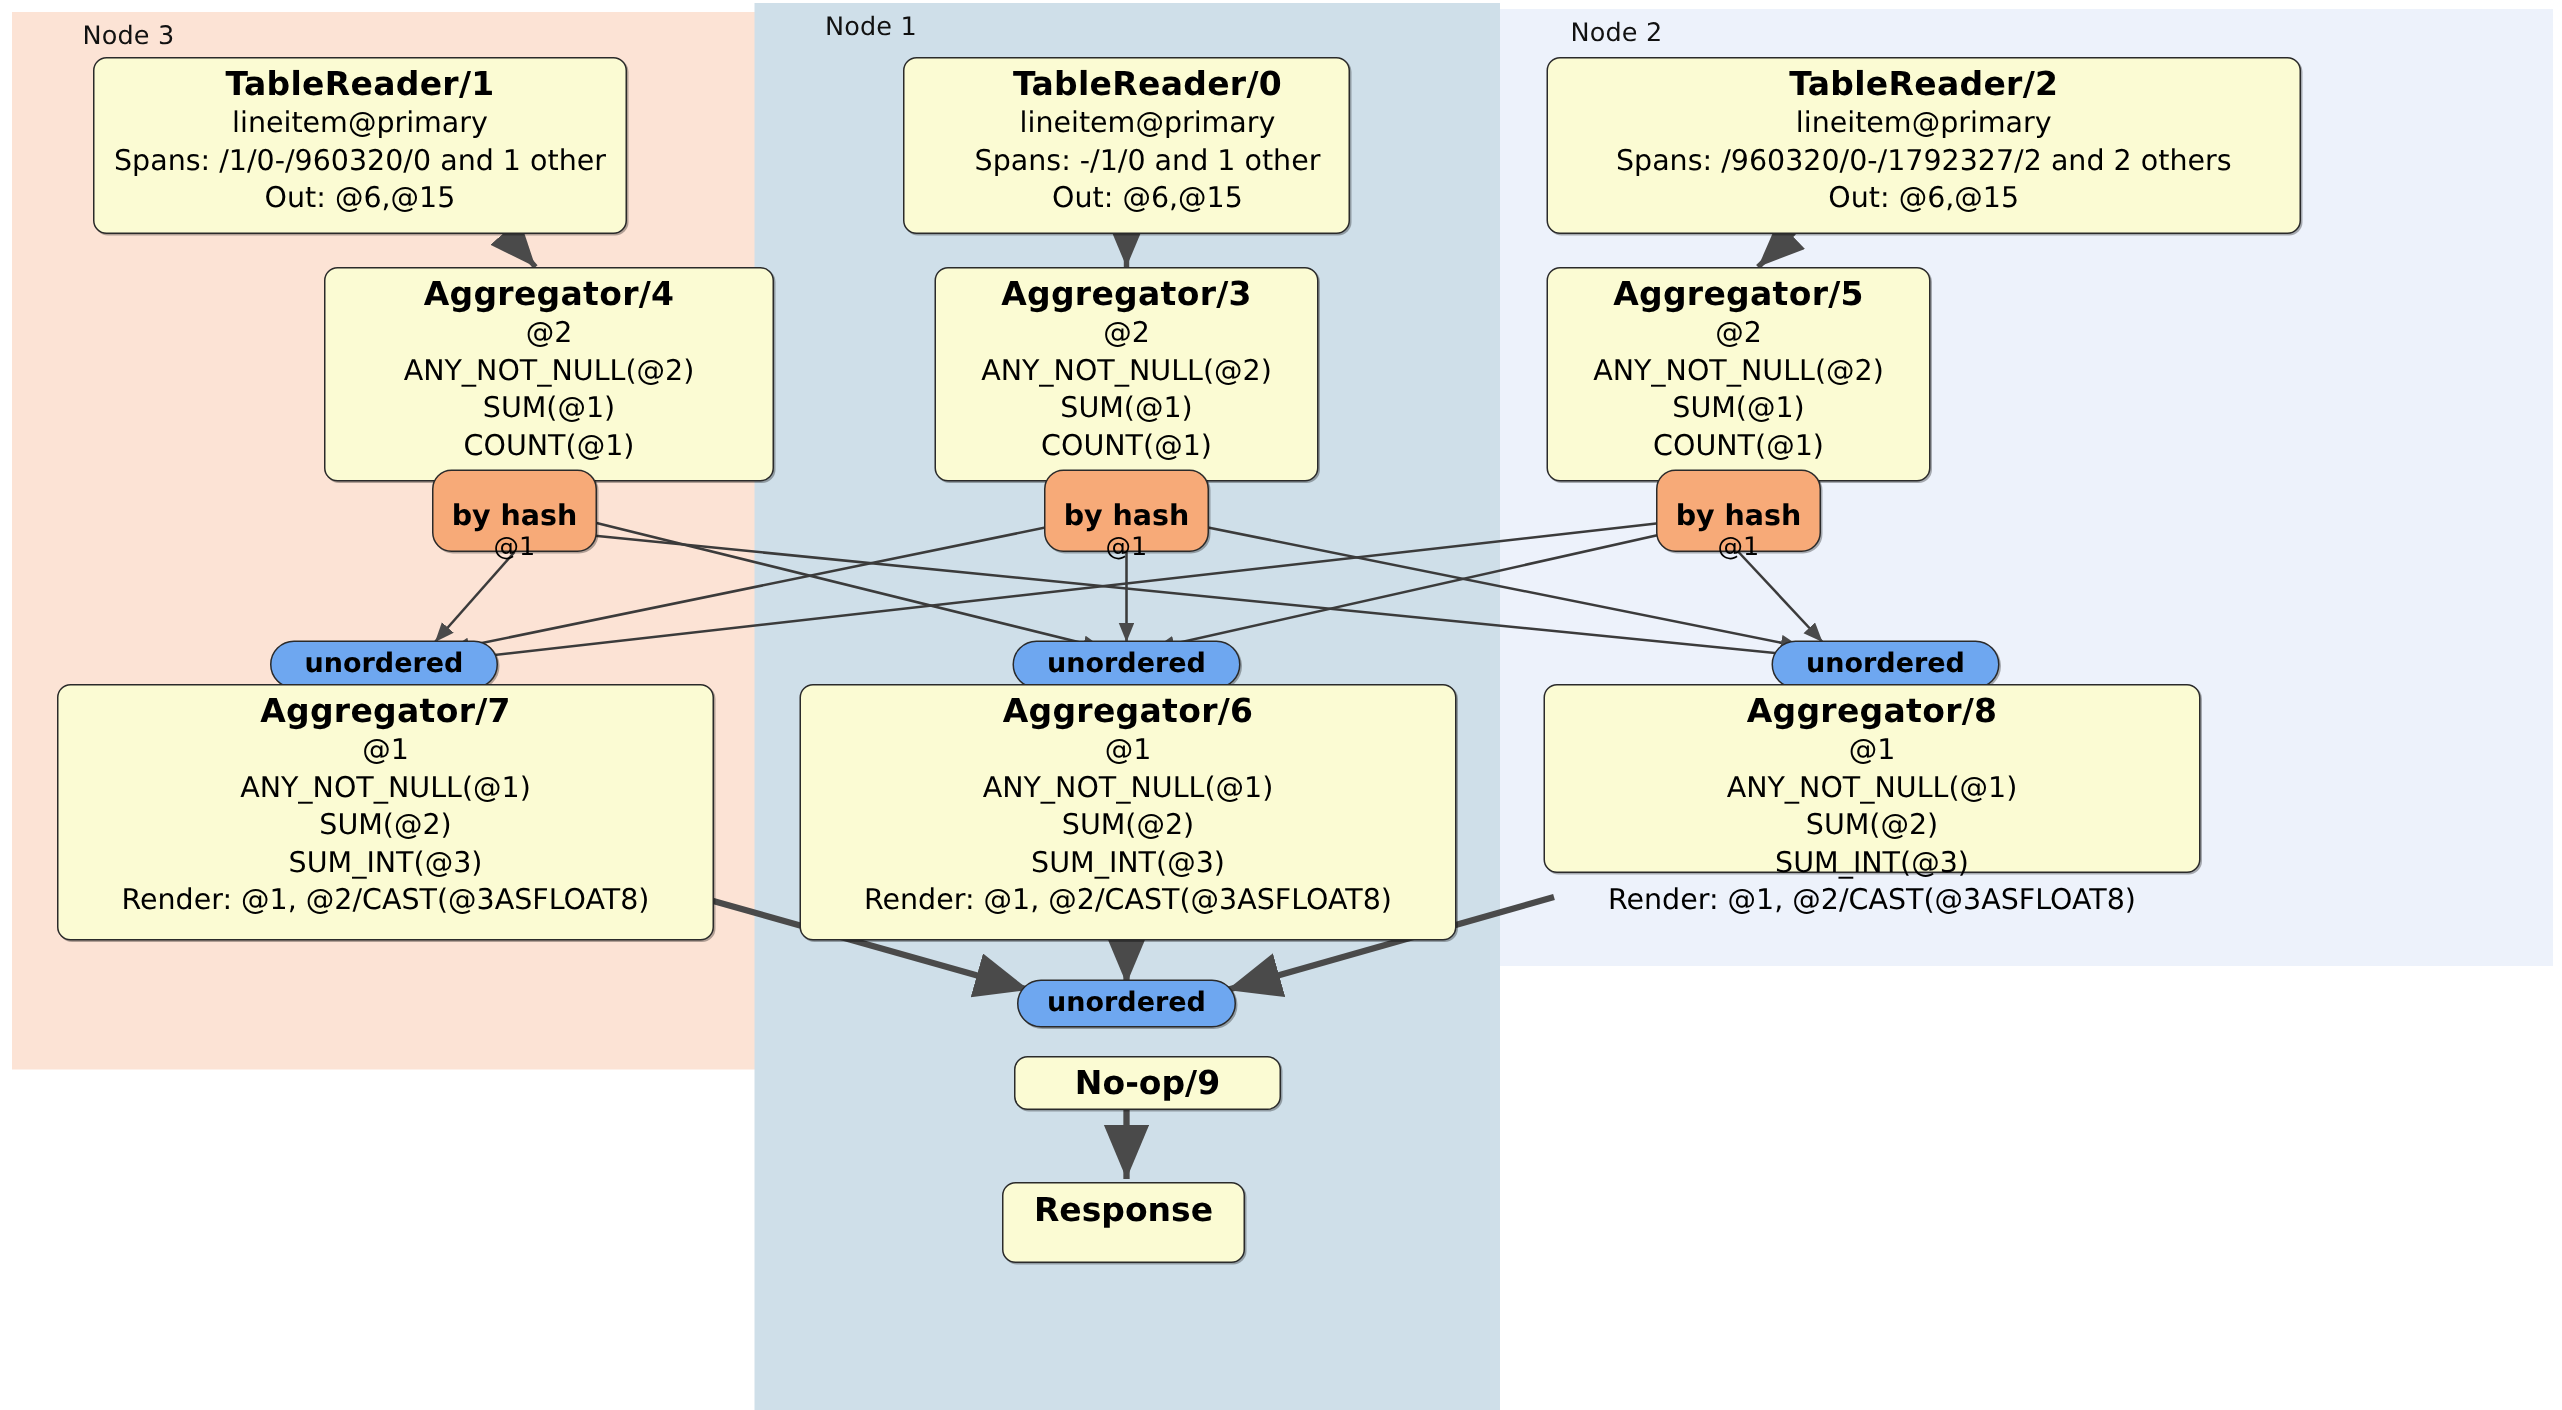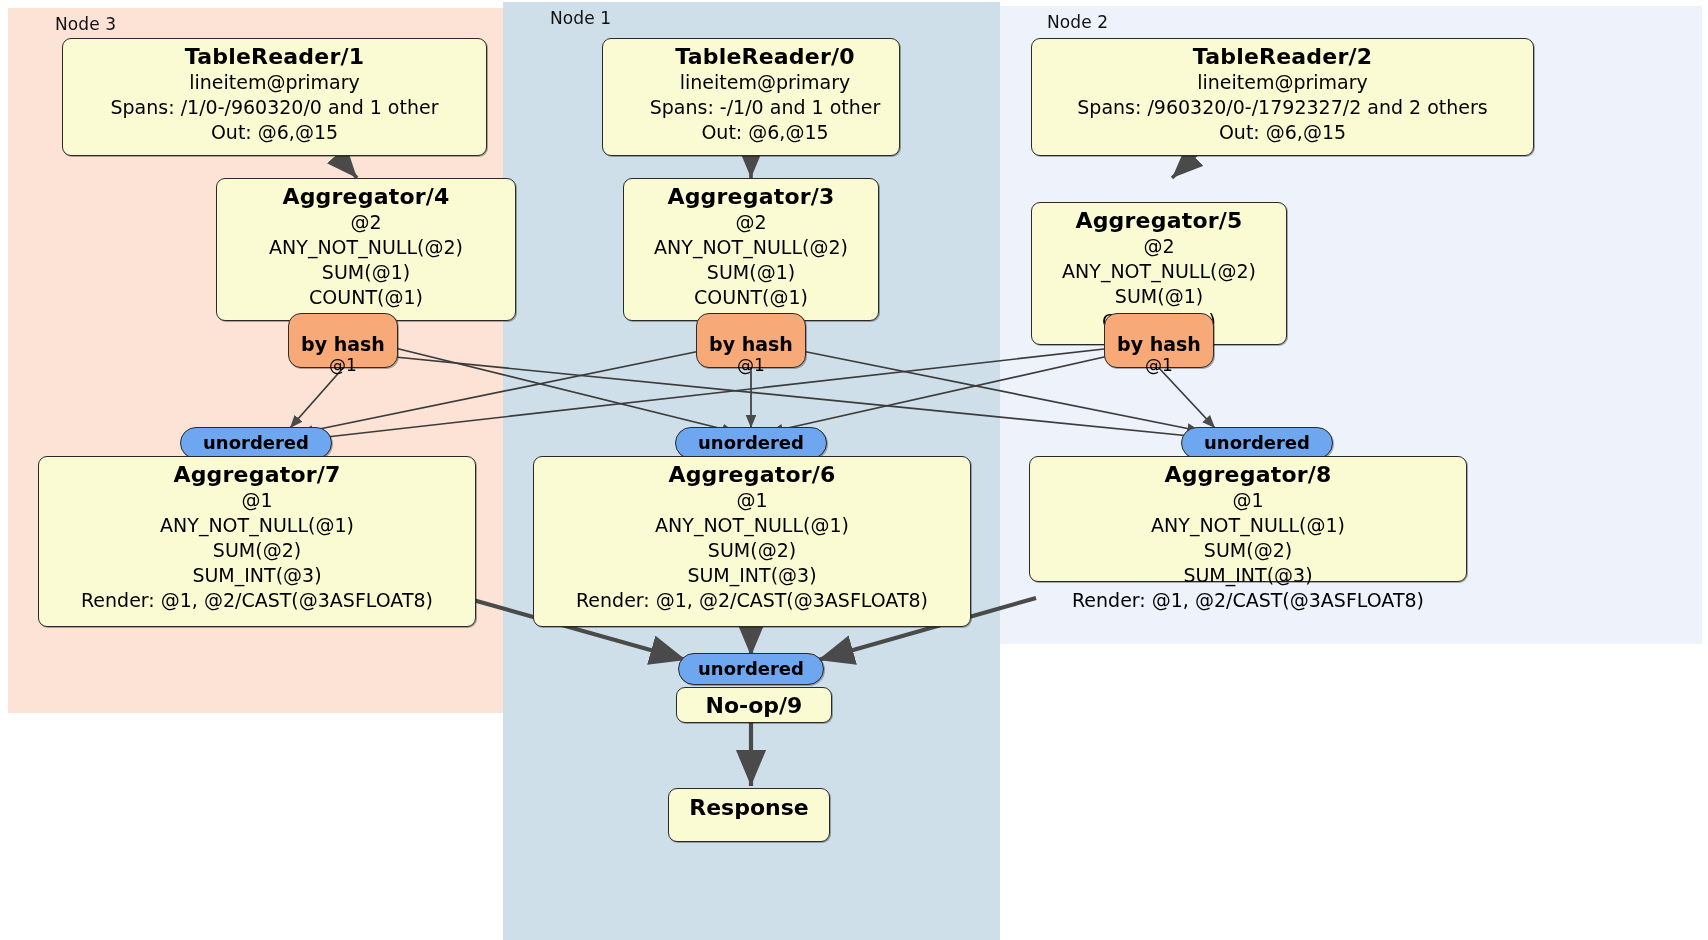--- a/index.html
+++ b/index.html
@@ -86,21 +86,21 @@
       <path d="M466,598 L686,660" marker-end="url(#ahT)"></path>
       <path d="M751,624 L751,656" marker-end="url(#ahT)"></path>
       <path d="M1036,598 L818,660" marker-end="url(#ahT)"></path>
     </g>
 
     <g stroke="#4a4a4a" stroke-width="4.2" fill="none">
       <path d="M751,722 L751,786" marker-end="url(#ahT)"></path>
     </g>
   </svg>
 
-  <div class="box" style="left:62px;top:38px;width:425px;height:118px;">
+  <div class="box" style="left:62px;top:38px;width:356px;height:118px;">
     <div class="ttl">TableReader/1</div>
     <div class="ln">lineitem@primary</div>
     <div class="ln">Spans: /1/0-/960320/0 and 1 other</div>
     <div class="ln">Out: @6,@15</div>
   </div>
 
   <div class="box" style="left:602px;top:38px;width:298px;height:118px;padding-left:28px;">
     <div class="ttl">TableReader/0</div>
     <div class="ln">lineitem@primary</div>
     <div class="ln">Spans: -/1/0 and 1 other</div>
@@ -123,21 +123,21 @@
   </div>
 
   <div class="box" style="left:623px;top:178px;width:256px;height:143px;">
     <div class="ttl">Aggregator/3</div>
     <div class="ln">@2</div>
     <div class="ln">ANY_NOT_NULL(@2)</div>
     <div class="ln">SUM(@1)</div>
     <div class="ln">COUNT(@1)</div>
   </div>
 
-  <div class="box" style="left:1031px;top:178px;width:256px;height:143px;margin-top:24px;">
+  <div class="box" style="left:1031px;top:178px;width:256px;height:143px;">
     <div class="ttl">Aggregator/5</div>
     <div class="ln">@2</div>
     <div class="ln">ANY_NOT_NULL(@2)</div>
     <div class="ln">SUM(@1)</div>
     <div class="ln">COUNT(@1)</div>
   </div>
 
   <div class="pill hash" style="left:288px;top:313px;width:110px;height:55px;">
     <div class="p1">by hash</div>
     <div class="p2">@1</div>
@@ -185,17 +185,17 @@
     <div class="ln">ANY_NOT_NULL(@1)</div>
     <div class="ln">SUM(@2)</div>
     <div class="ln">SUM_INT(@3)</div>
     <div class="ln">Render: @1, @2/CAST(@3ASFLOAT8)</div>
   </div>
 
   <div class="pill unord" style="left:678px;top:653px;width:146px;height:32px;">
     <div class="p1">unordered</div>
   </div>
 
-  <div class="small-box" style="left:676px;top:687px;width:156px;height:36px;line-height:36px;">No-op/9</div>
+  <div class="small-box" style="left:676px;top:704px;width:178px;height:36px;line-height:36px;">No-op/9</div>
 
   <div class="small-box" style="left:668px;top:788px;width:162px;height:54px;line-height:38px;">Response</div>
 
 </div>
 
 </body></html>

